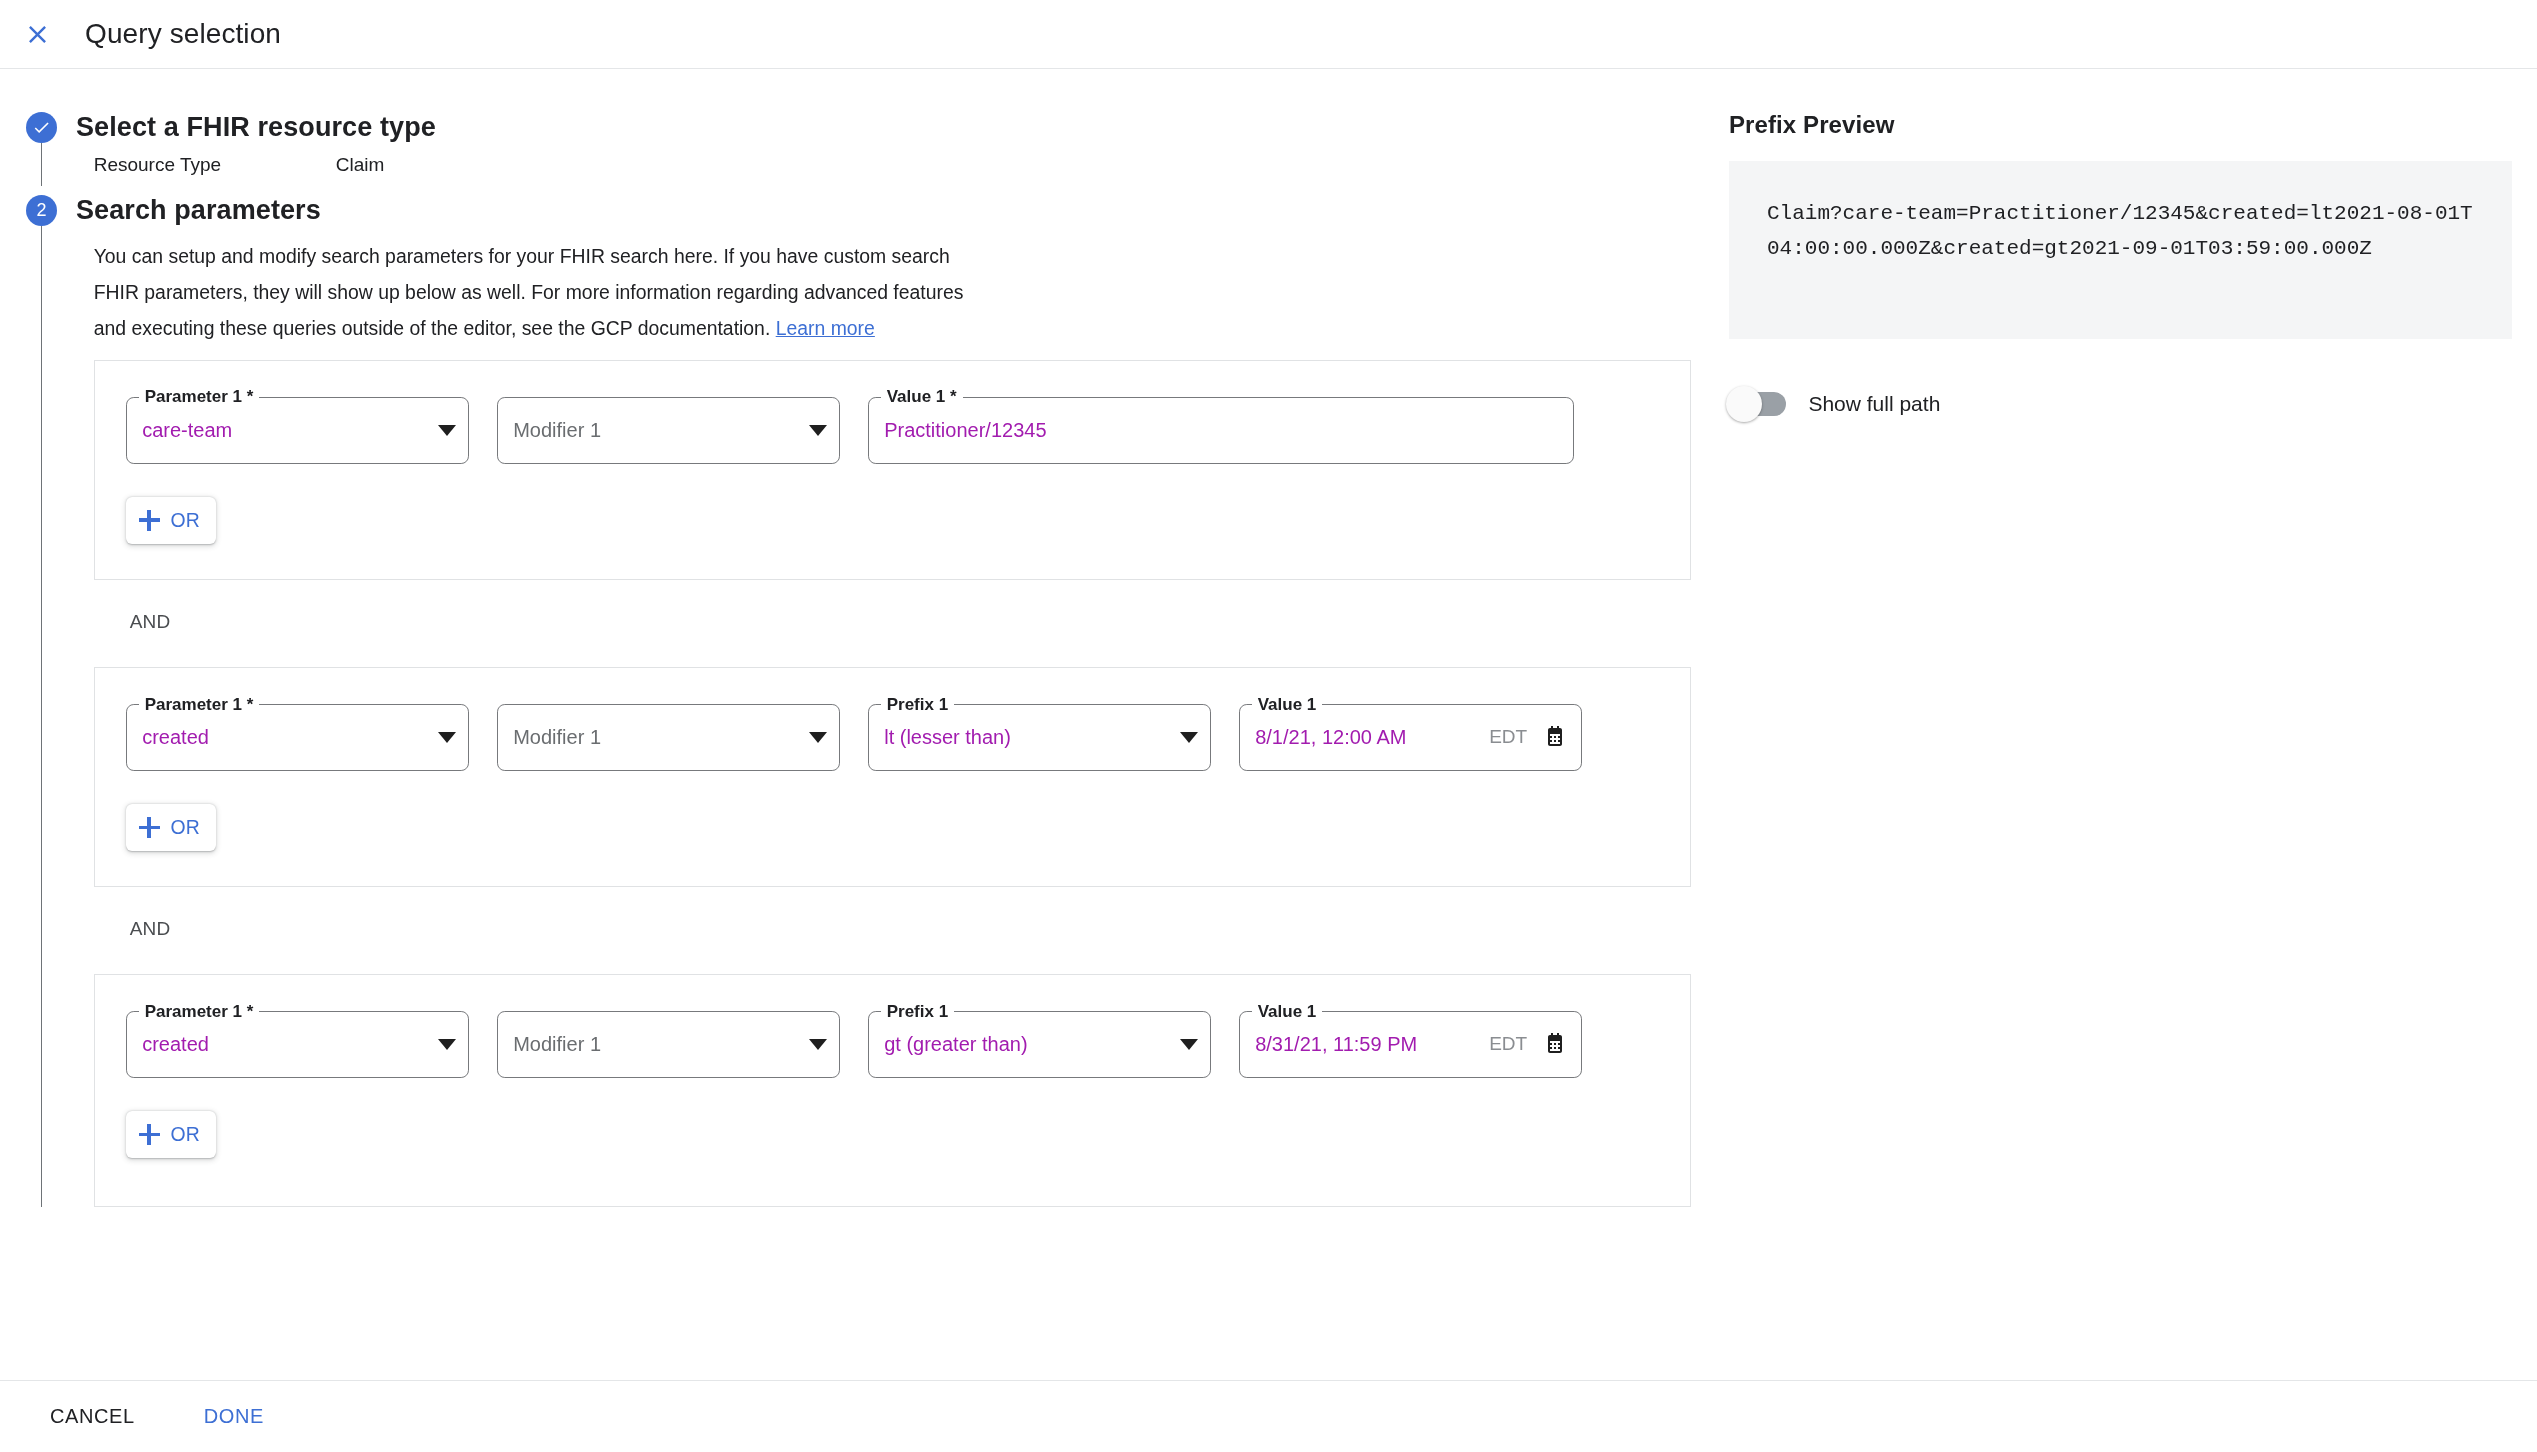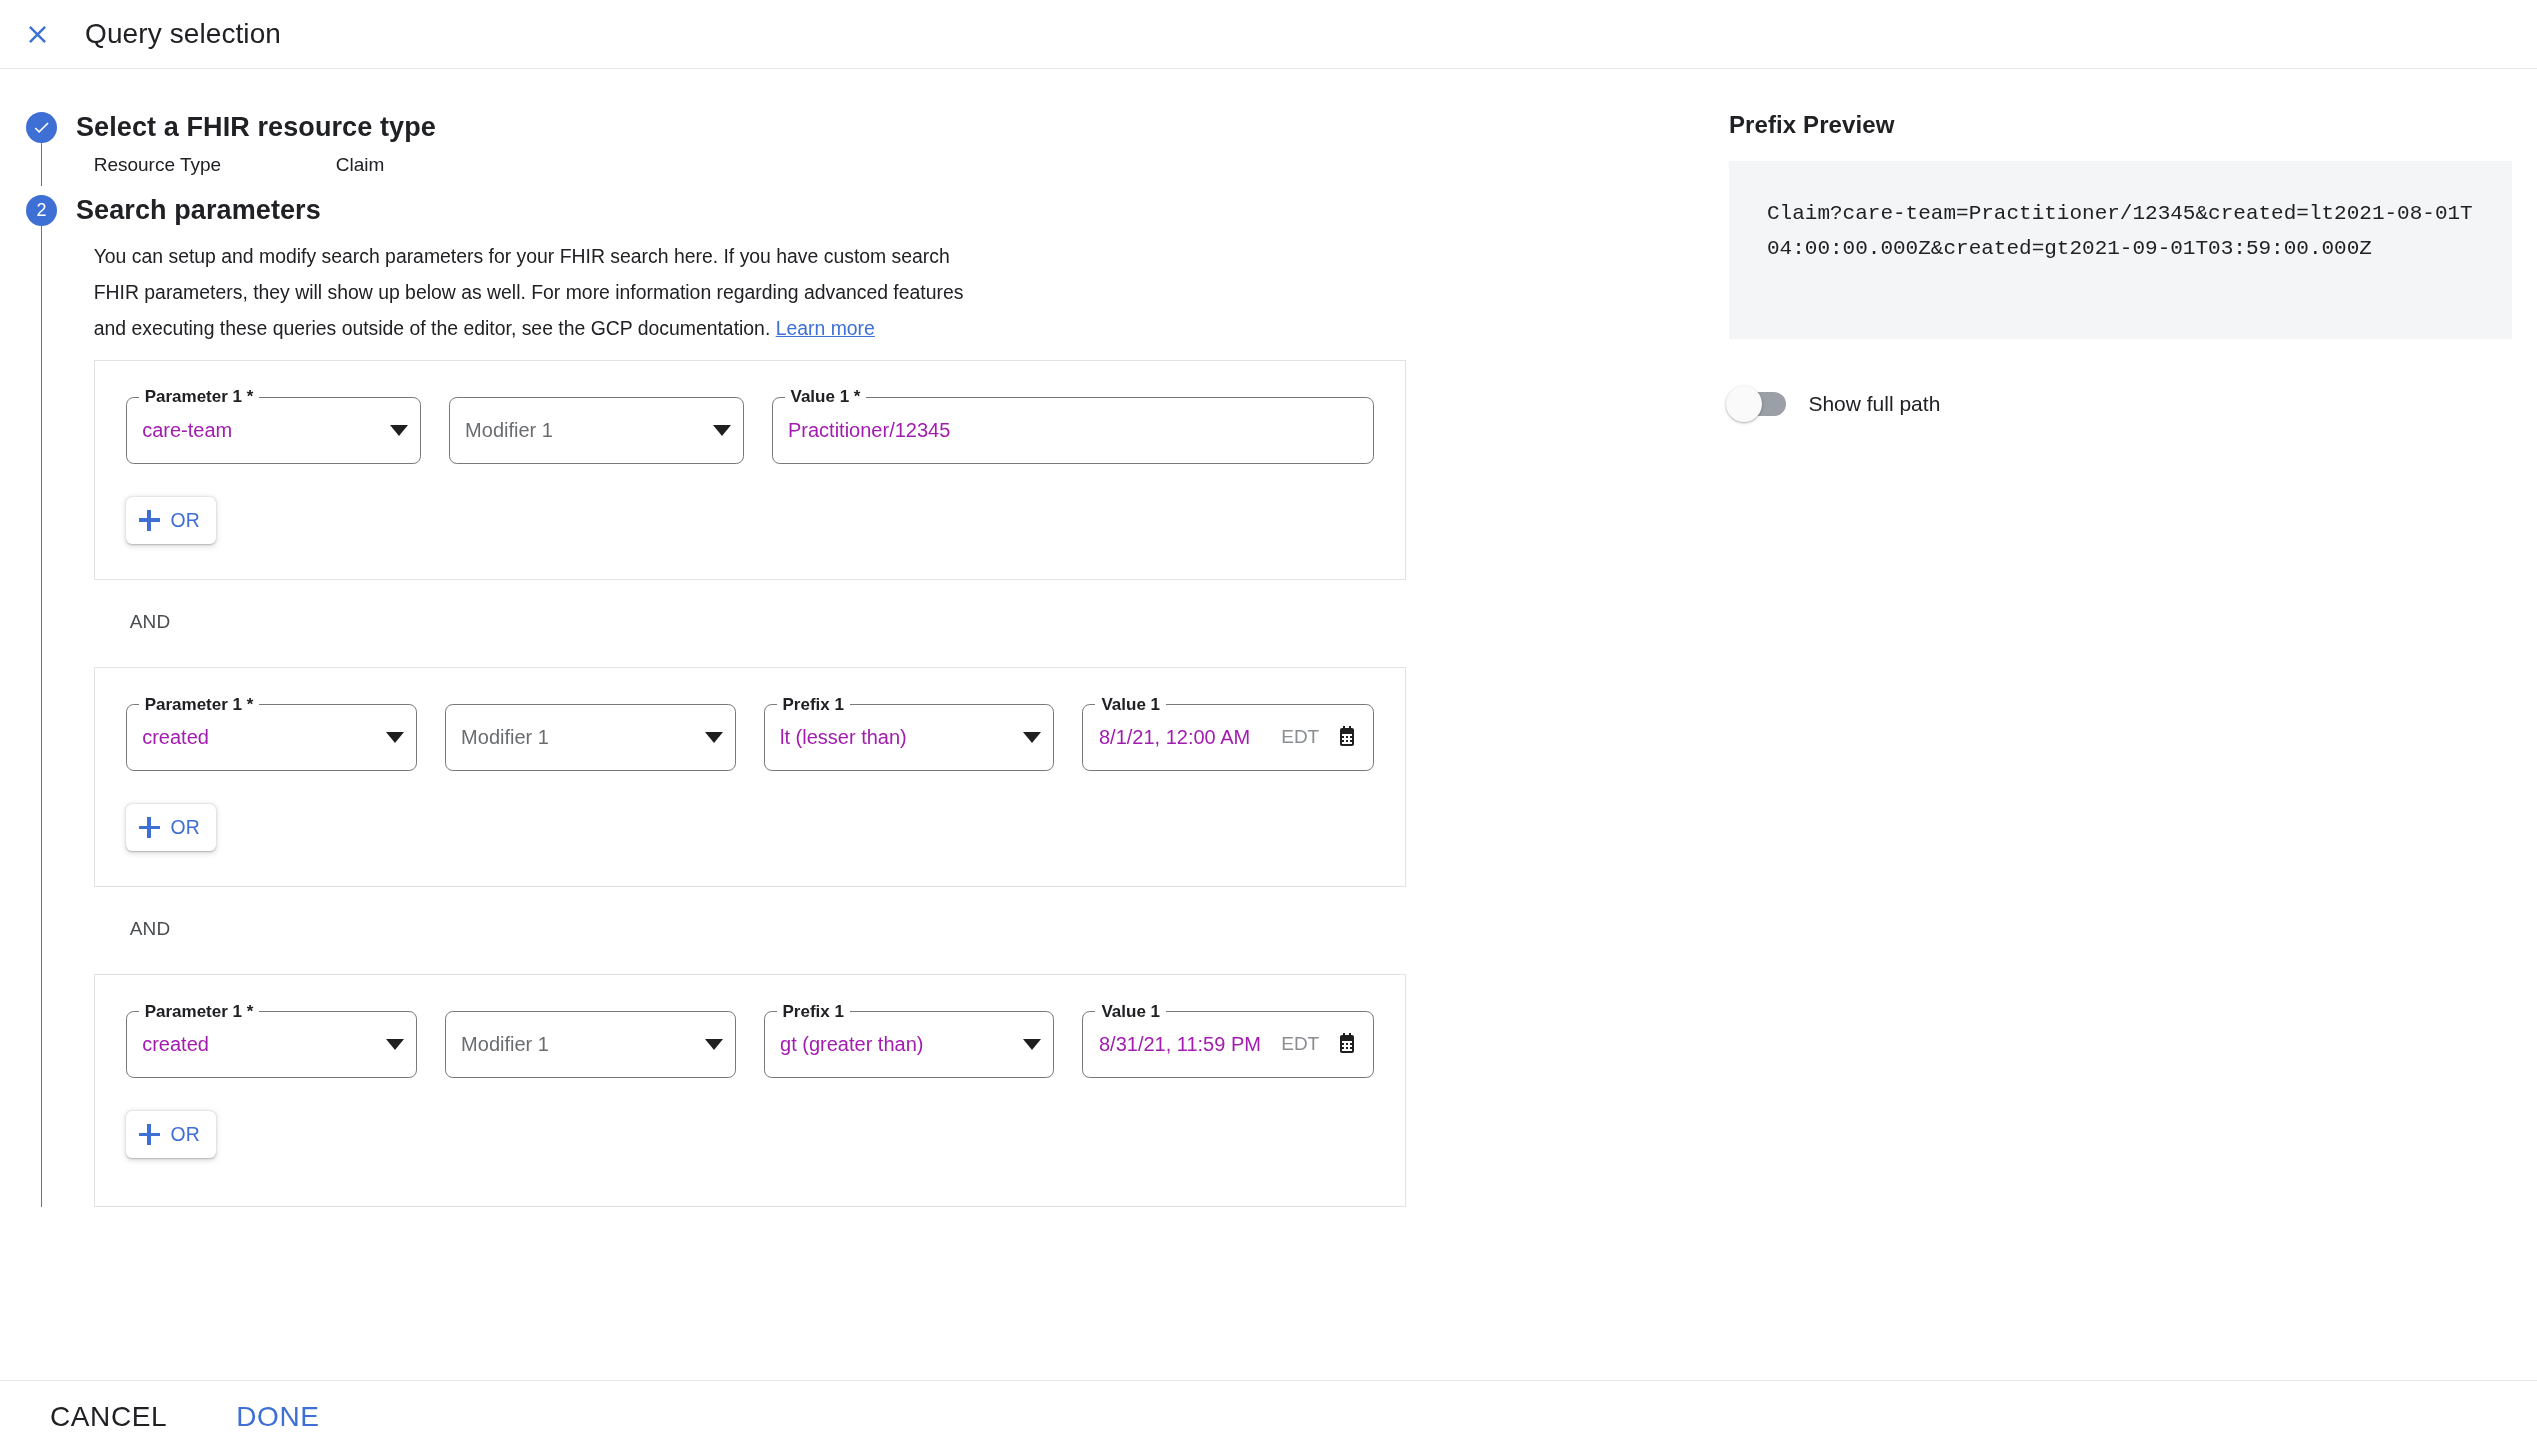--- a/index.html
+++ b/index.html
@@ -97,21 +97,21 @@
   .learn-more {
     color: #3d6fd4;
     text-decoration: underline;
     cursor: pointer;
   }
 
   
   .card {
     border: 1.7px solid #e0e2e4;
     background: #fff;
-    width: 1312px;
+    width: 1597px;
     padding: 36px 31px 35px 31px;
     margin-top: 5.2px;
   }
   .card.card-tall { padding-bottom: 48px; }
 
   .field-row { display: flex; align-items: flex-start; }
 
   
   .mfield {
     position: relative;
@@ -256,21 +256,21 @@
   
   .footer {
     position: absolute; left: 0; top: 1380px;
     width: 2538px; height: 72px;
     background: #fff;
     border-top: 1.7px solid #e4e6e8;
     display: flex; align-items: center;
   }
   .foot-btn {
     border: none; background: transparent;
-    font-size: 28px; font-weight: 500;
+    font-size: 20px; font-weight: 500;
     letter-spacing: 0.6px;
     cursor: pointer;
     padding: 14px 19px;
     border-radius: 5.2px;
   }
   .foot-btn.cancel { color: #202124; margin-left: 31px; }
   .foot-btn.done   { color: #3d6fd4; margin-left: 31px; }
 </style>
 </head>
 <body>

